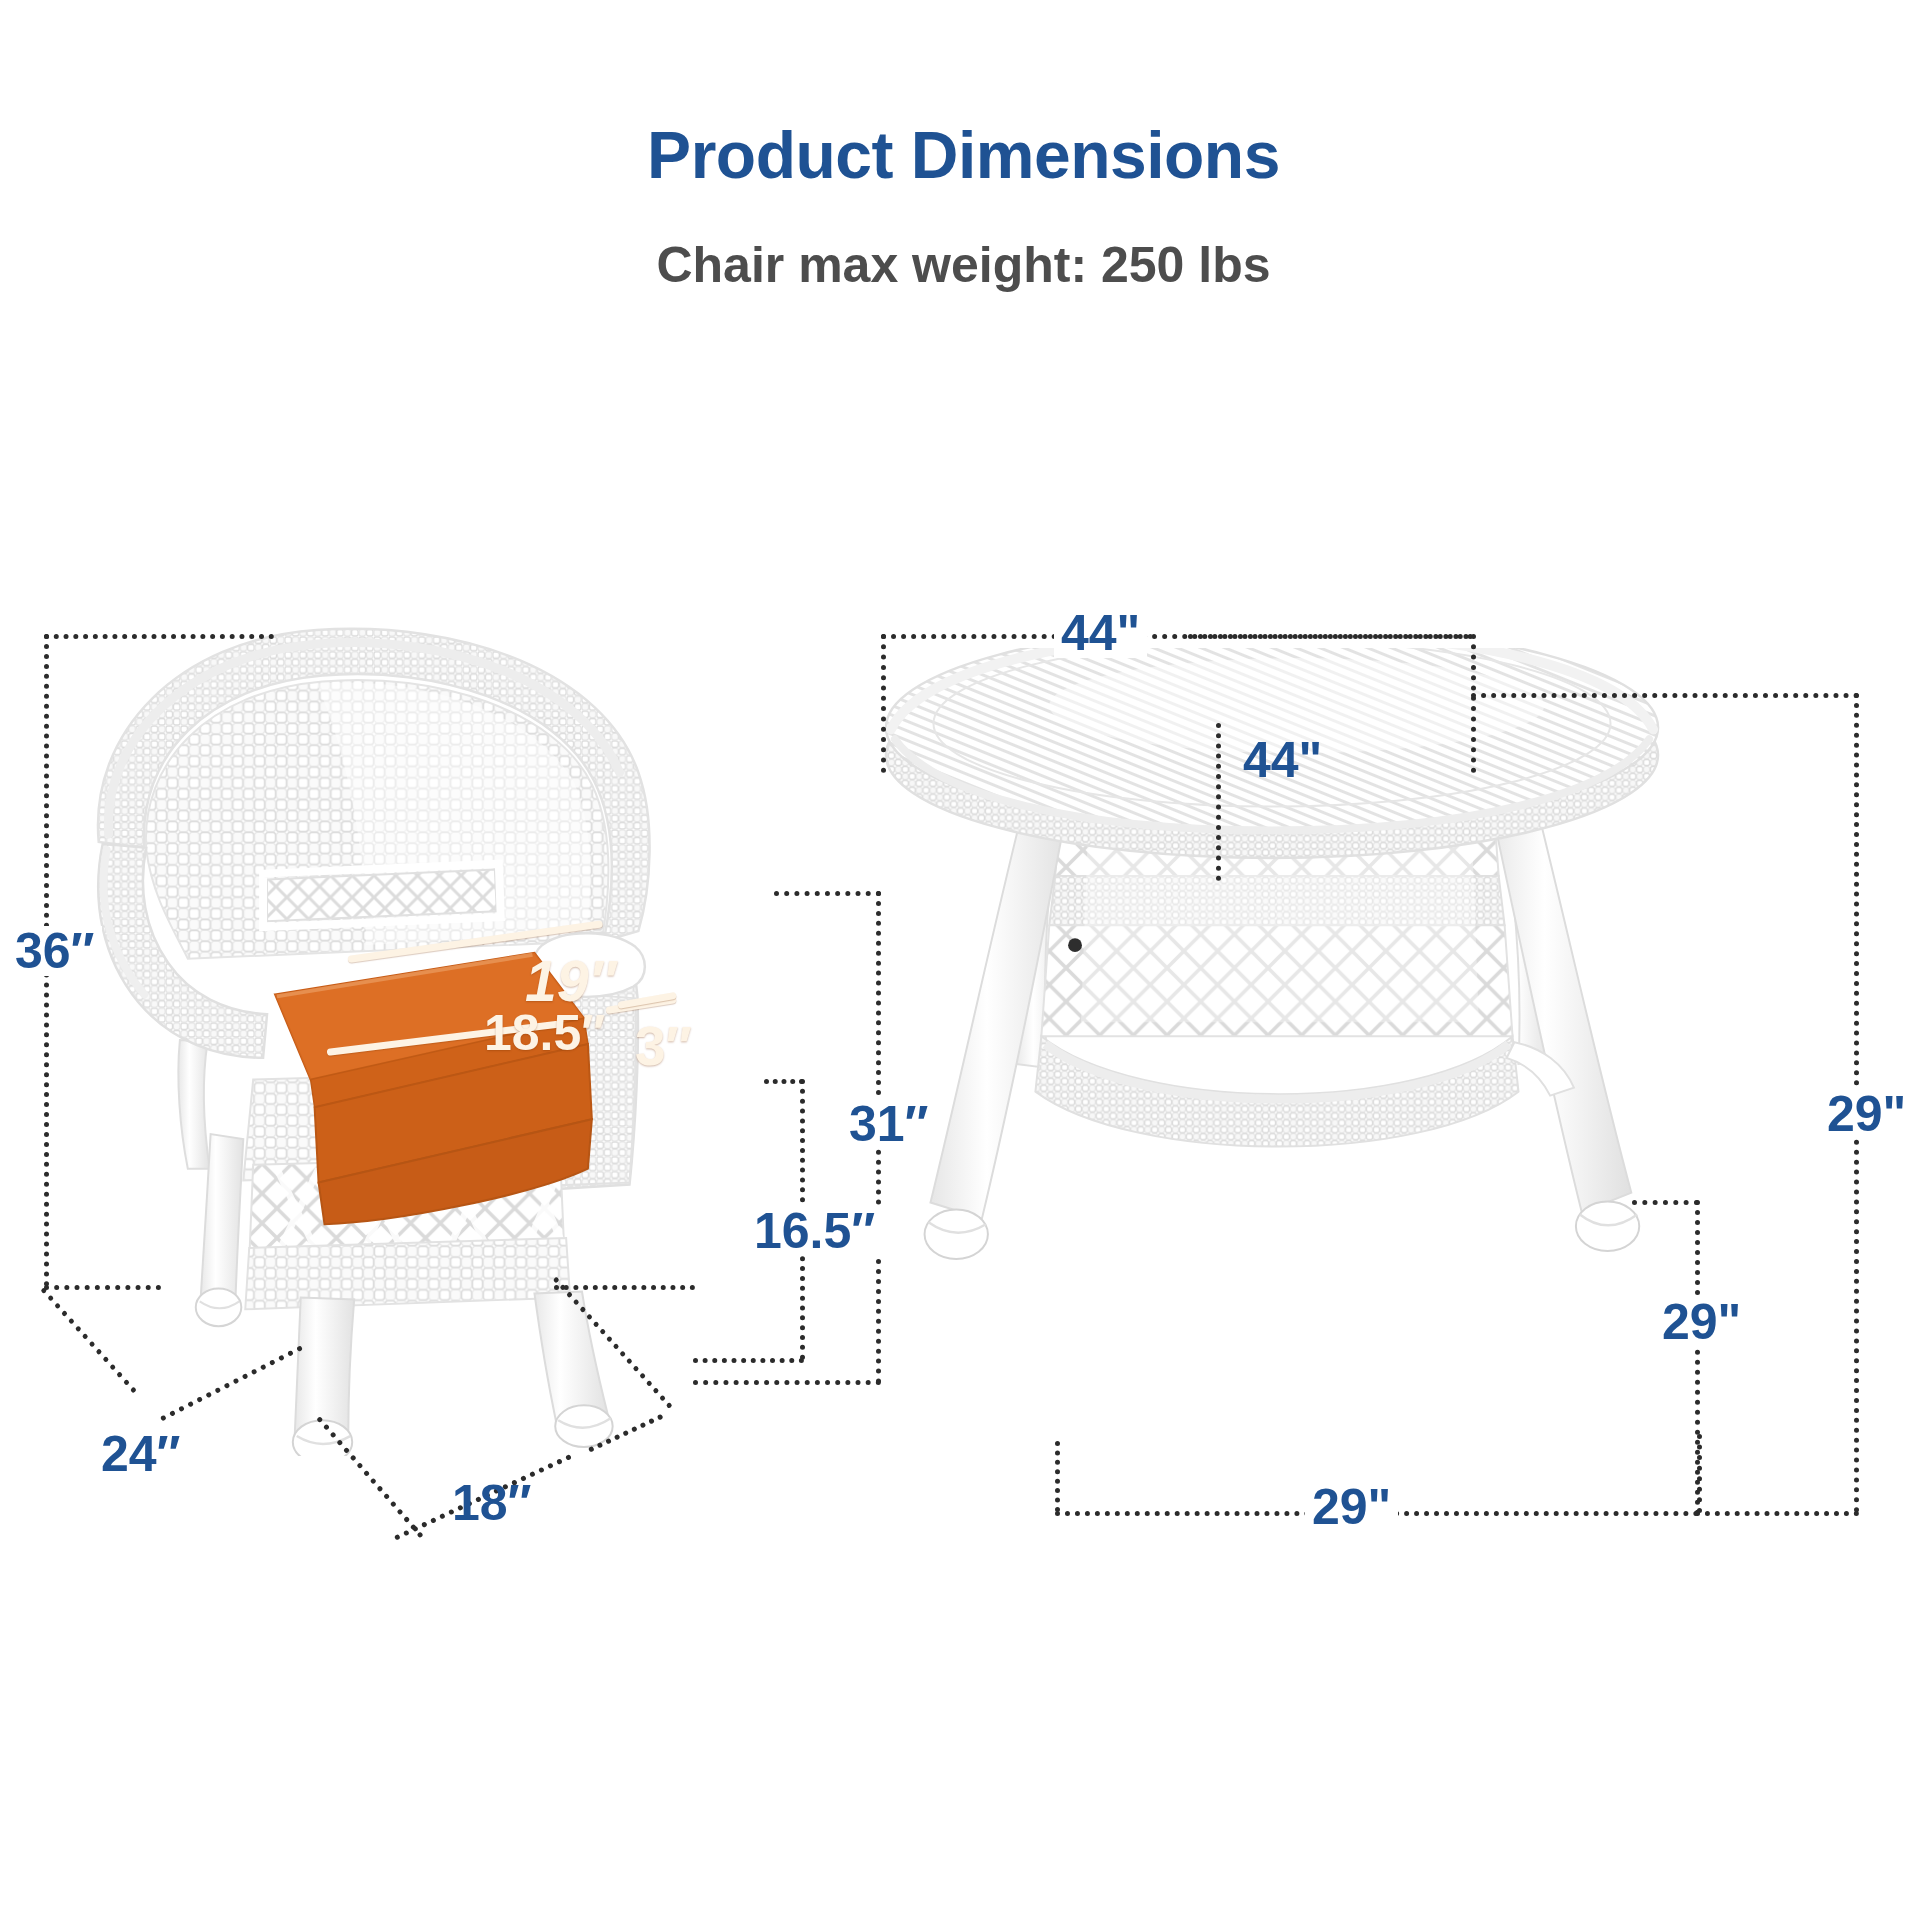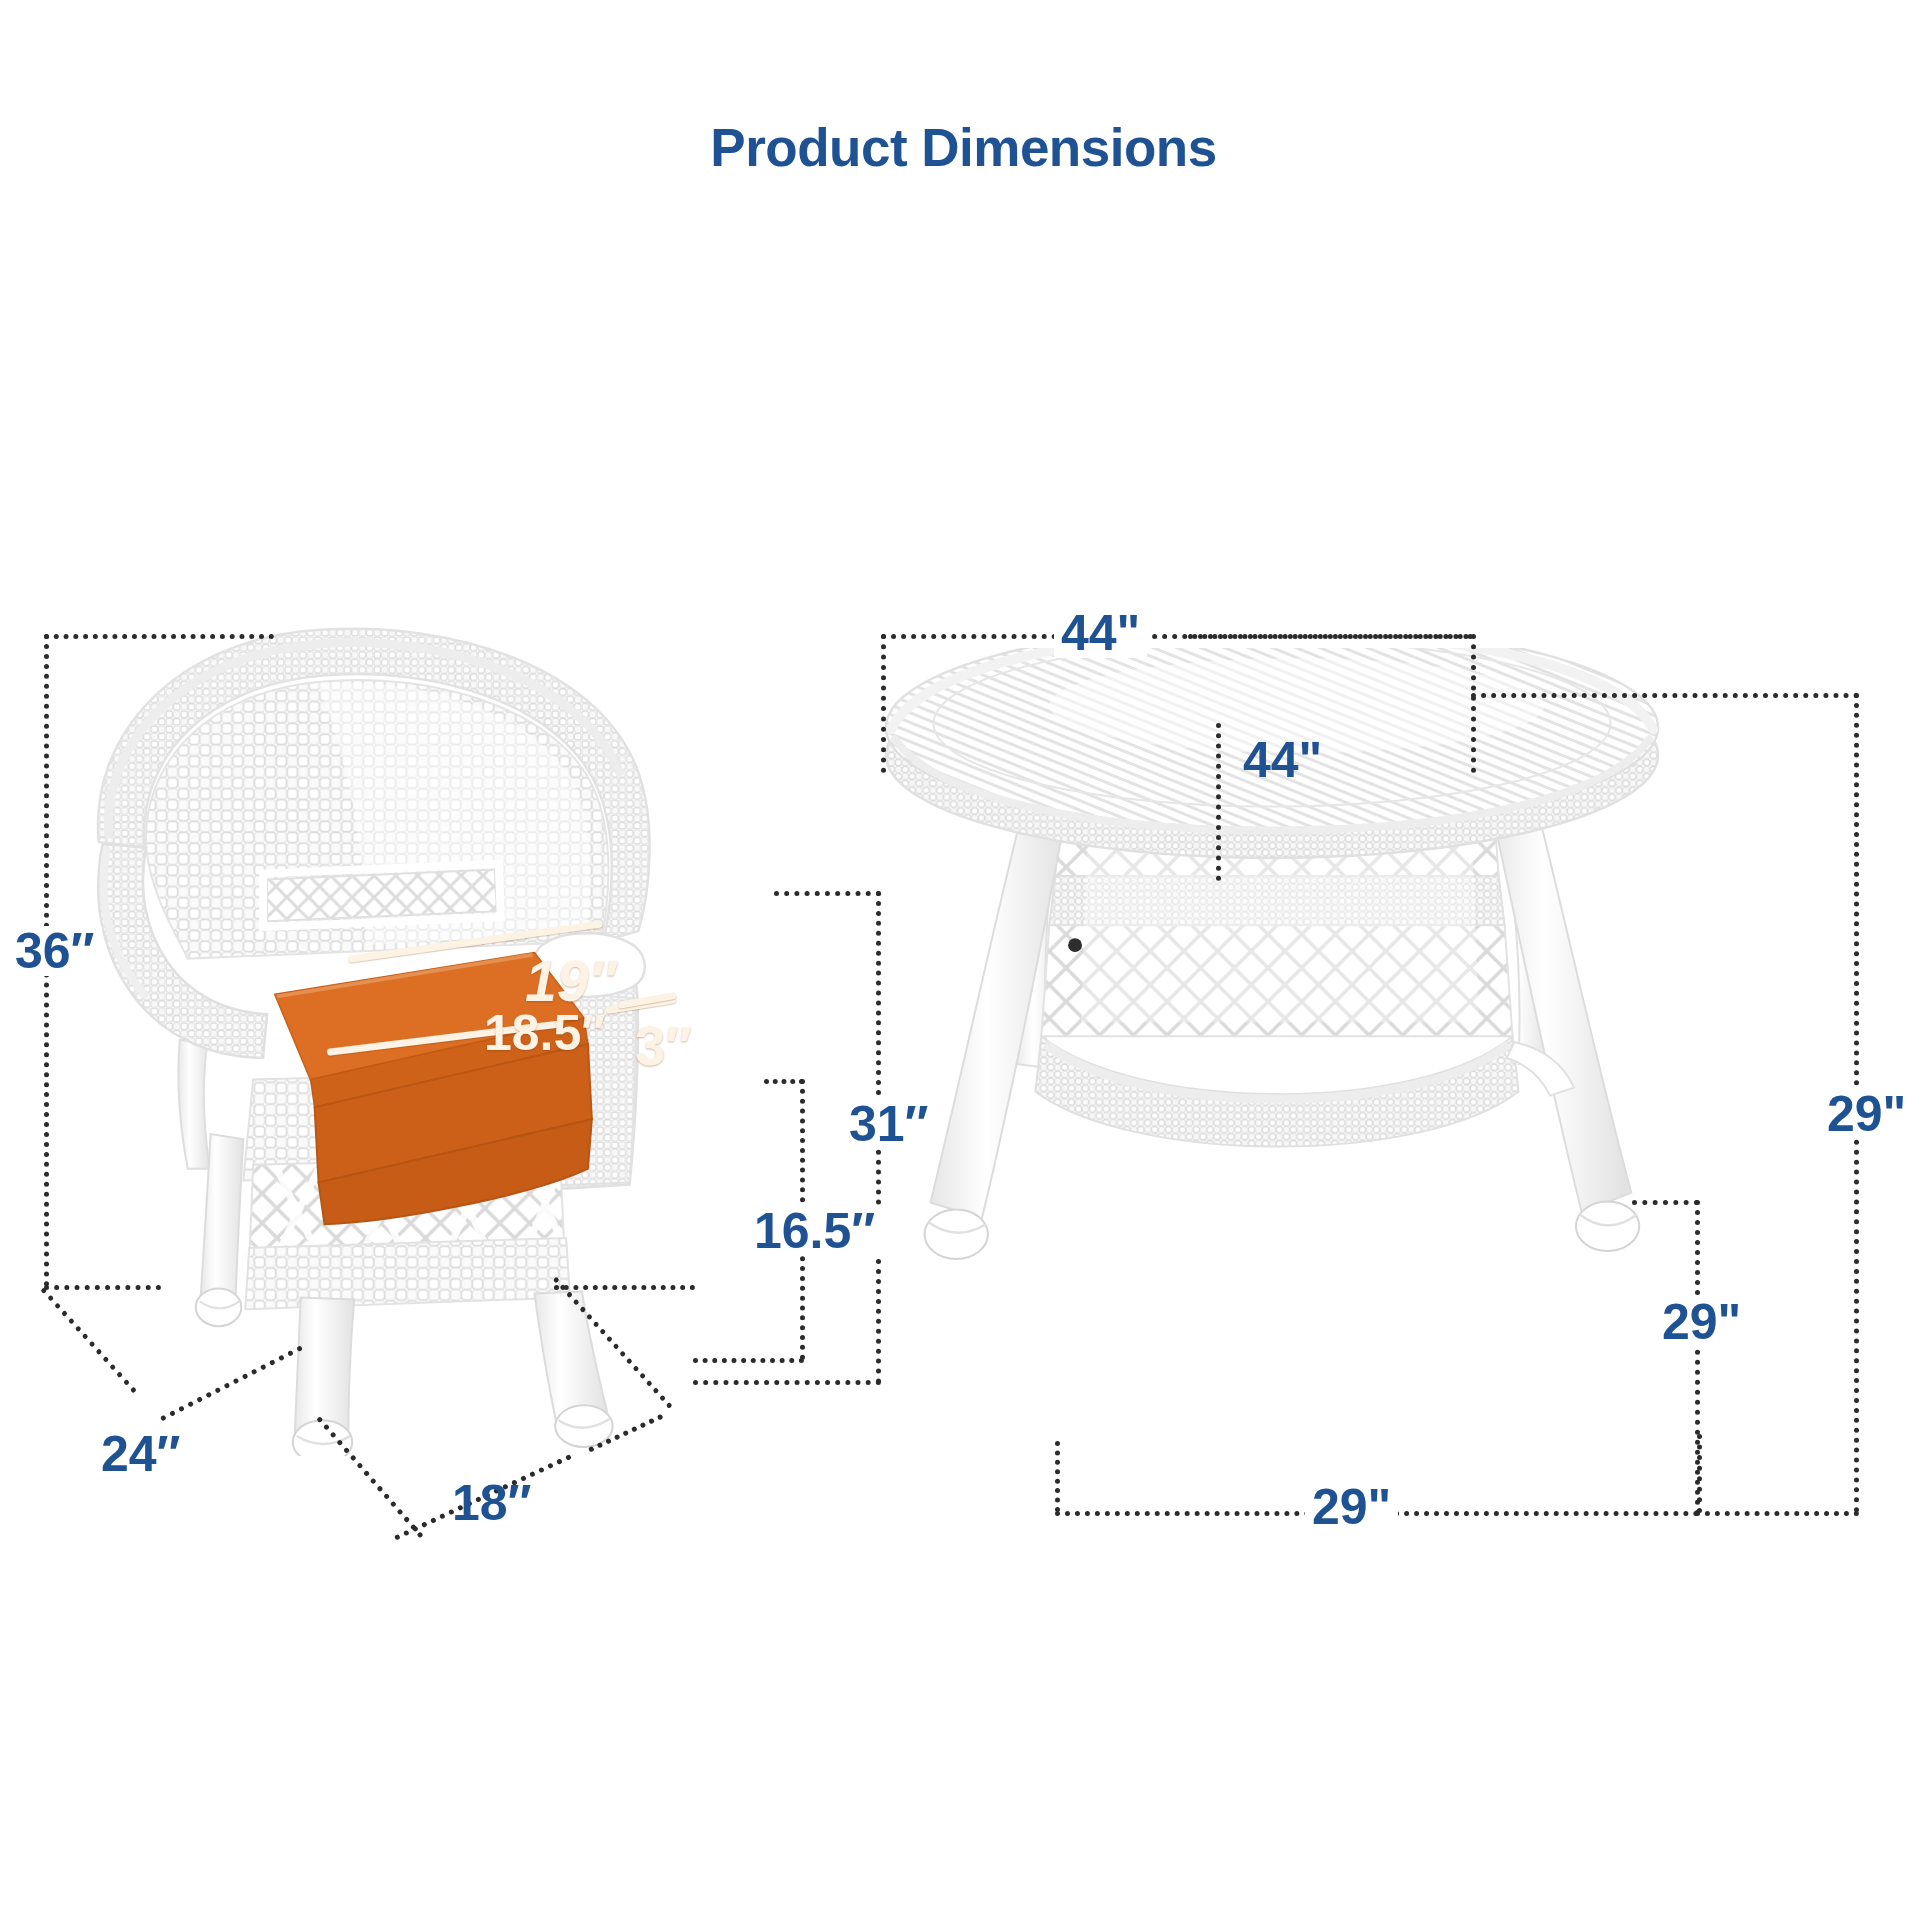--- a/index.html
+++ b/index.html
@@ -3,21 +3,21 @@
 <meta charset="utf-8">
 <style>
   html,body{margin:0;padding:0;background:#ffffff;}
   body{width:1927px;height:1927px;position:relative;overflow:hidden;
        font-family:"Liberation Sans","DejaVu Sans",sans-serif;}
 
   #stage{position:absolute;left:0;top:0;width:1927px;height:1927px;background:#fff;}
 
   
   .title{position:absolute;left:0;top:117px;width:1927px;text-align:center;
-         font-size:53px;font-weight:700;color:#1f5293;letter-spacing:-0.5px;
+         font-size:66px;font-weight:700;color:#1f5293;letter-spacing:-0.5px;
          font-family:"Liberation Sans","DejaVu Sans",sans-serif;}
   .subtitle{position:absolute;left:0;top:236px;width:1927px;text-align:center;
             font-size:50px;font-weight:700;color:#4d4d4d;
             font-family:"Liberation Sans","DejaVu Sans",sans-serif;}
 
   
   .dim{position:absolute;color:#1f5293;font-weight:700;font-size:50px;
        line-height:1;white-space:nowrap;
        font-family:"Liberation Sans","DejaVu Sans",sans-serif;
        background:#fff;padding:0 7px;}
@@ -40,20 +40,21 @@
   
   .ctick{position:absolute;background:#fdf3e4;height:7px;border-radius:4px;
          transform-origin:0 50%;box-shadow:0 1px 1px rgba(120,50,0,.25);}
 </style>
 </head>
 <body>
 
 <div id="stage">
 
   <div class="title">Product Dimensions</div>
+  <div class="subtitle">Chair max weight:  250 lbs</div>
 
   <svg class="art" style="left:69px;top:614px;" width="713" height="842" viewBox="0 0 720 850">
     <defs>
 
       <pattern id="weave" width="22" height="22" patternUnits="userSpaceOnUse">
         <rect width="22" height="22" fill="#ffffff"></rect>
         <rect x="0.5" y="0.5" width="10" height="10" rx="2.5" fill="#ffffff" stroke="#dddddd" stroke-width="1.5"></rect>
         <rect x="11.5" y="11.5" width="10" height="10" rx="2.5" fill="#ffffff" stroke="#dddddd" stroke-width="1.5"></rect>
         <rect x="11.5" y="0.5" width="10" height="10" rx="2.5" fill="#fafafa" stroke="#e6e6e6" stroke-width="1.2"></rect>
         <rect x="0.5" y="11.5" width="10" height="10" rx="2.5" fill="#fafafa" stroke="#e6e6e6" stroke-width="1.2"></rect>

